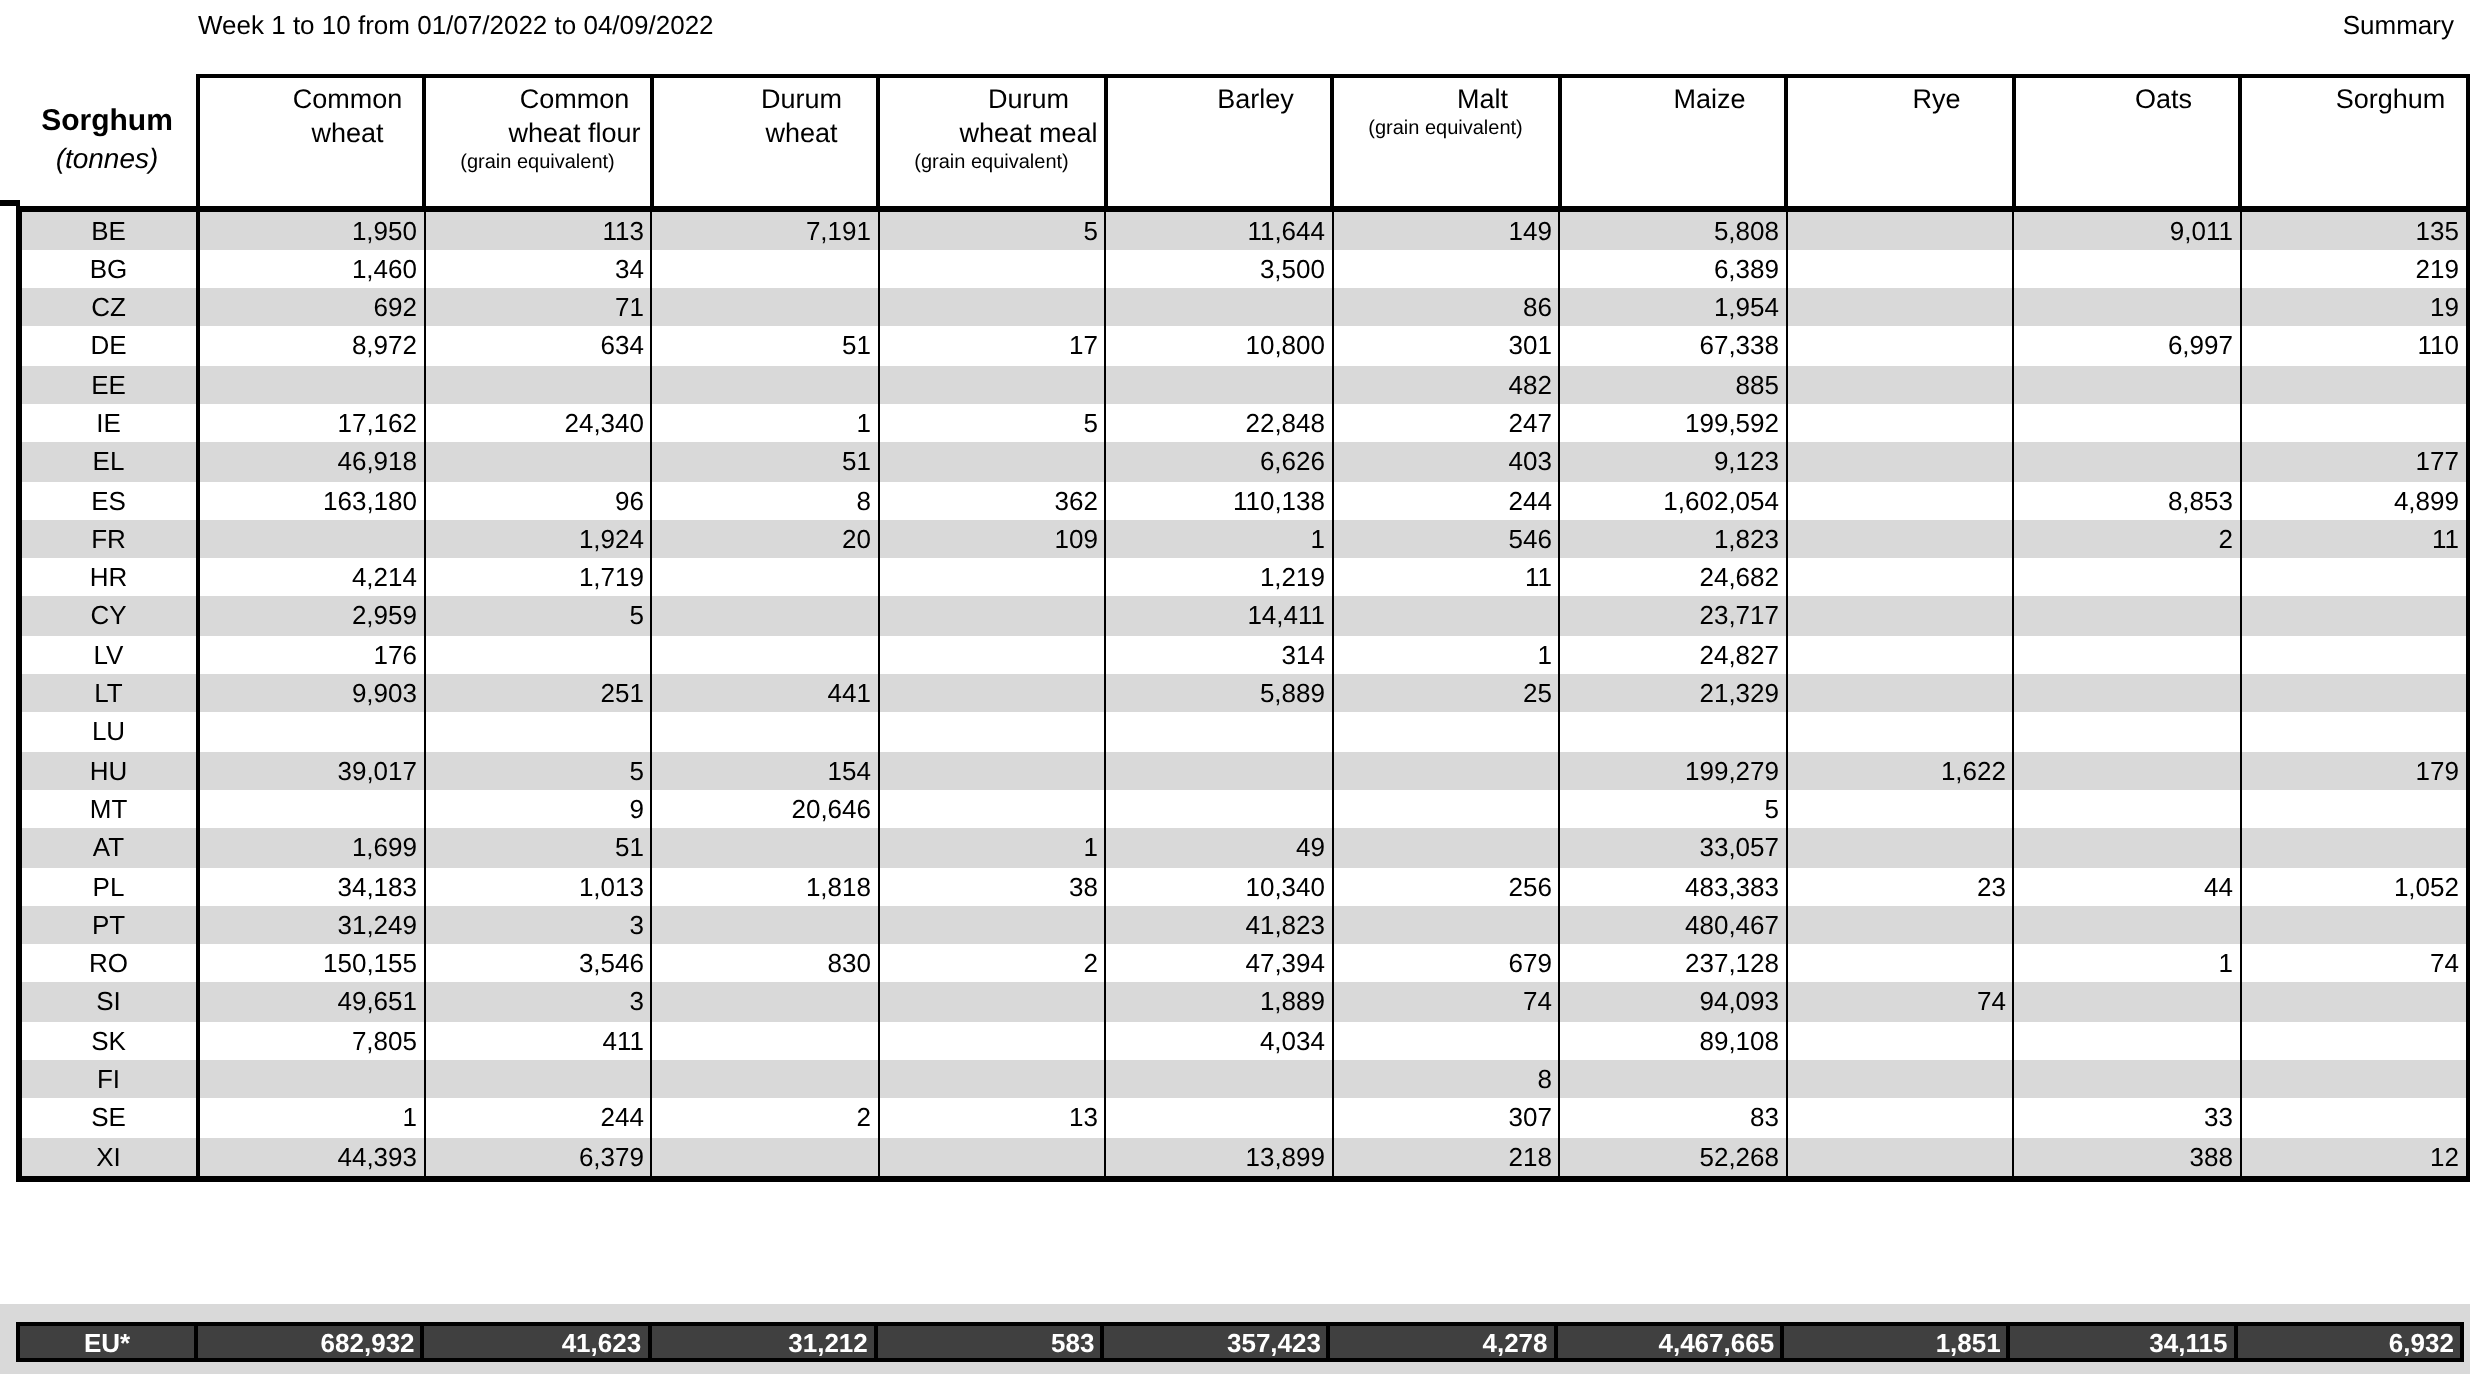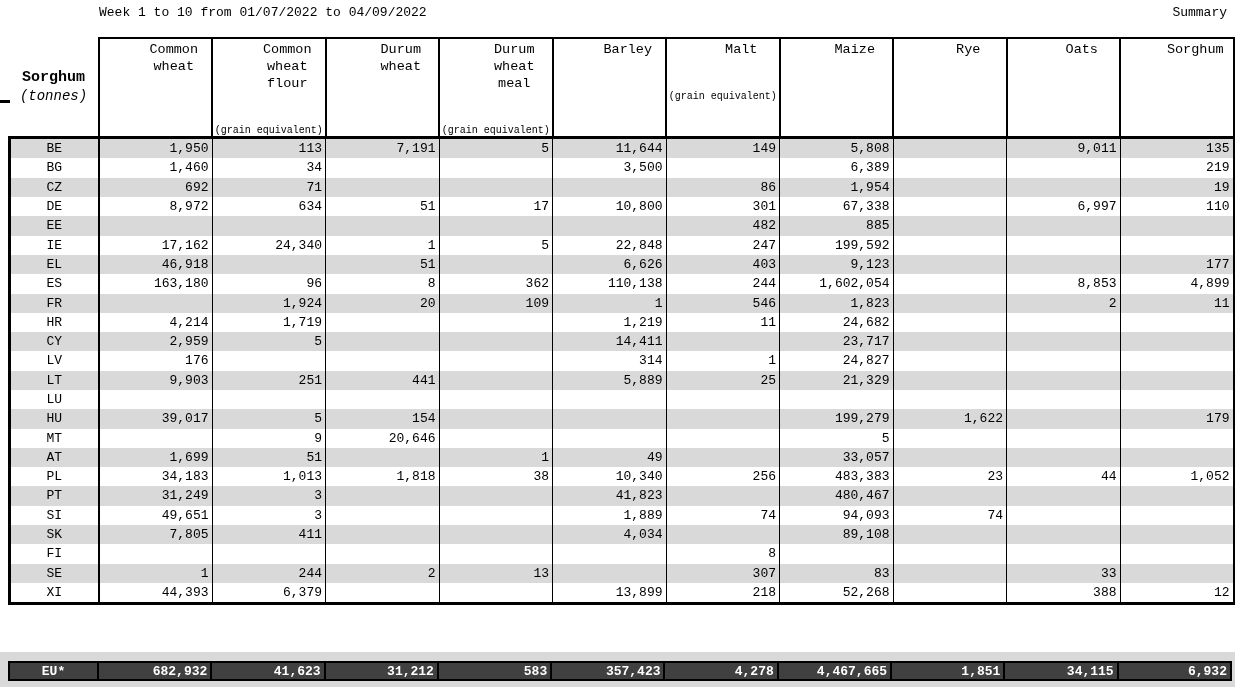--- a/index.html
+++ b/index.html
@@ -1,31 +1,31 @@
 <!DOCTYPE html>
 <html><head>
 <meta charset="utf-8">
 <style>
   html,body{margin:0;padding:0;background:#fff;}
   .page{position:relative;width:1235px;height:687px;background:#ffffff;overflow:hidden;
-        font-family:Liberation Mono, monospace;color:#000;}
+        font-family:Liberation Sans, sans-serif;color:#000;}
   .title{position:absolute;left:99px;top:5px;font-size:13px;}
   .summary{position:absolute;right:8px;top:5px;font-size:13px;}
   .bottom-strip{position:absolute;left:0;top:652px;width:1235px;height:35px;background:#d9d9d9;}
   .import-underline{position:absolute;left:0;top:100px;width:12px;height:3px;background:#000;}
 
   table.main{position:absolute;left:8px;top:37px;width:1224px;border-collapse:collapse;table-layout:fixed;}
   table.main th, table.main td{font-weight:normal;box-sizing:border-box;}
   th.import-cell{border:none;border-bottom:3px solid #000;vertical-align:middle;text-align:center;padding:0;background:#fff;}
   .import-label{font-weight:bold;font-size:15px;line-height:1.25;}
   .unit-label{font-style:italic;font-size:14px;line-height:1.25;}
   th.hcell{border:2px solid #000;border-bottom:3px solid #000;height:66px;vertical-align:top;
            text-align:center;padding:3px 1px 0 1px;background:#fff;}
   .hlabel{font-size:13.5px;white-space:pre-line;line-height:1.25;padding-left:37px;}
-  .hsub{font-size:10px;line-height:1.15;margin-top:32px;}
+  .hsub{font-size:10px;line-height:1.15;}
 
   tbody{border-bottom:3px solid #000;}
   tbody tr{height:19.3px;}
   tbody tr:nth-child(odd){background:#d9d9d9;}
   td.country{border-left:3px solid #000;border-right:2px solid #000;text-align:center;
              font-size:13px;padding:0;line-height:19.3px;}
   td.val{border-left:1px solid #000;border-right:1px solid #000;text-align:right;
          font-size:13px;padding:0 3px 0 0;line-height:19.3px;overflow:hidden;white-space:nowrap;}
   td.val:last-child{border-right:2px solid #000;}
 
@@ -347,20 +347,33 @@
           <td class="val">31,249</td>
           <td class="val">3</td>
           <td class="val"></td>
           <td class="val"></td>
           <td class="val">41,823</td>
           <td class="val"></td>
           <td class="val">480,467</td>
           <td class="val"></td>
           <td class="val"></td>
           <td class="val"></td>
+        </tr>
+        <tr>
+          <td class="country">RO</td>
+          <td class="val">150,155</td>
+          <td class="val">3,546</td>
+          <td class="val">830</td>
+          <td class="val">2</td>
+          <td class="val">47,394</td>
+          <td class="val">679</td>
+          <td class="val">237,128</td>
+          <td class="val"></td>
+          <td class="val">1</td>
+          <td class="val">74</td>
         </tr>
         <tr>
           <td class="country">SI</td>
           <td class="val">49,651</td>
           <td class="val">3</td>
           <td class="val"></td>
           <td class="val"></td>
           <td class="val">1,889</td>
           <td class="val">74</td>
           <td class="val">94,093</td>

